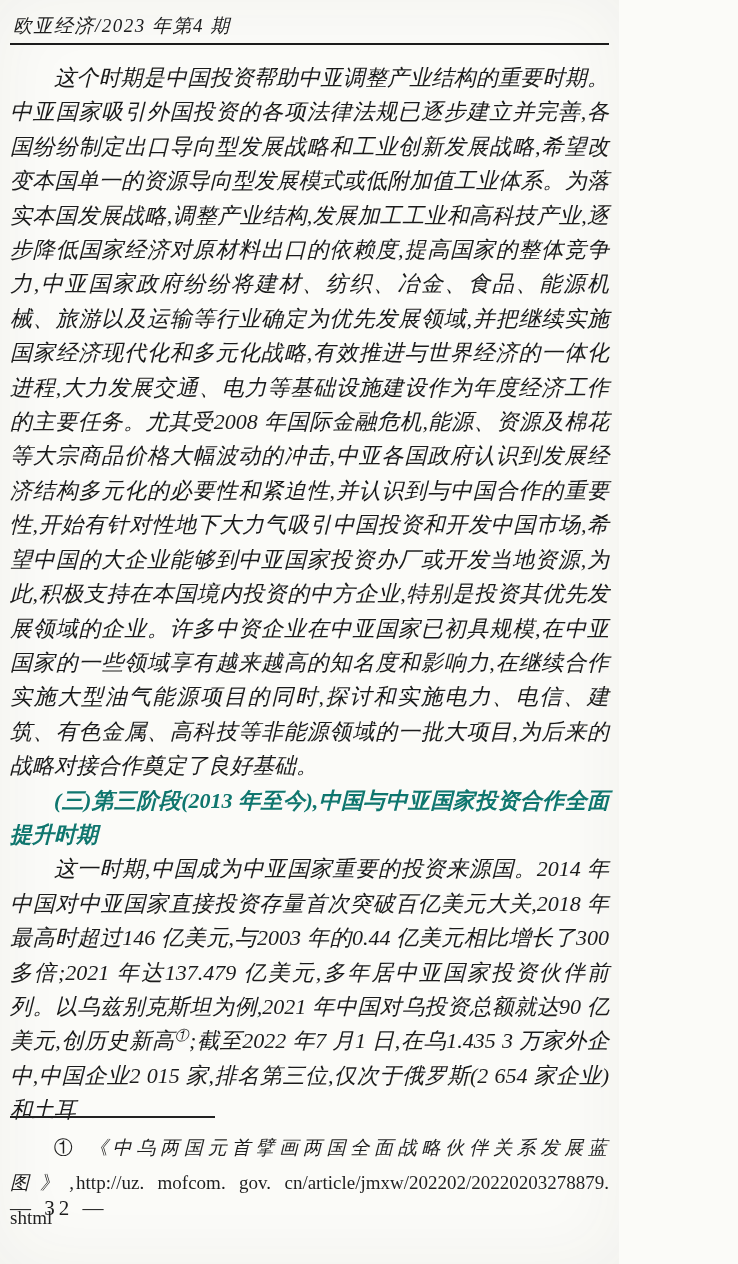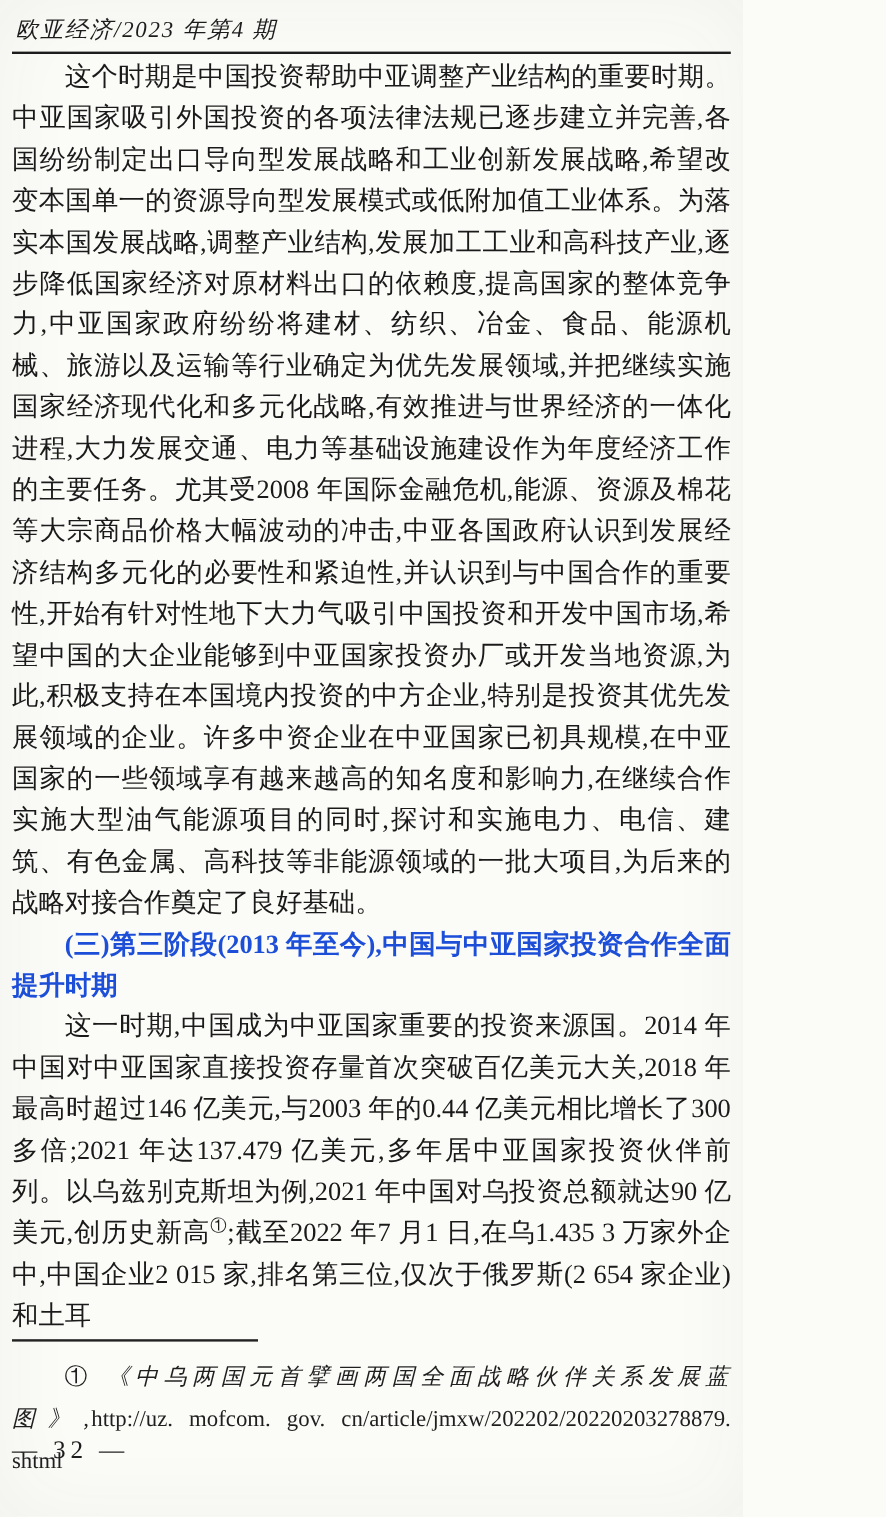--- a/index.html
+++ b/index.html
@@ -30,39 +30,40 @@
     padding-left: 3px;
   }
   .header-rule {
     height: 0;
     border-bottom: 2px solid #1c1c1c;
     margin-top: 5px;
   }
 
   
   .body-text {
-    margin-top: 2px;
+    margin-top: 16px;
+    font-style: italic;
   }
   .body-text p {
     margin: 0;
     font-size: 22px;
     line-height: 34.4px;
     text-align: justify;
     text-justify: inter-character;
     text-indent: 2em;
     word-break: normal;
     overflow-wrap: break-word;
   }
   .section-heading {
     margin: 0;
     font-size: 22px;
     line-height: 34.4px;
     font-weight: 700;
     text-indent: 1.7em;
-    color: #1d4ed8;
+    color: #0f766e;
     text-align: justify;
   }
   .fn-ref {
     font-size: 0.62em;
     vertical-align: super;
     line-height: 0;
   }
 
   
   .page-footer {

